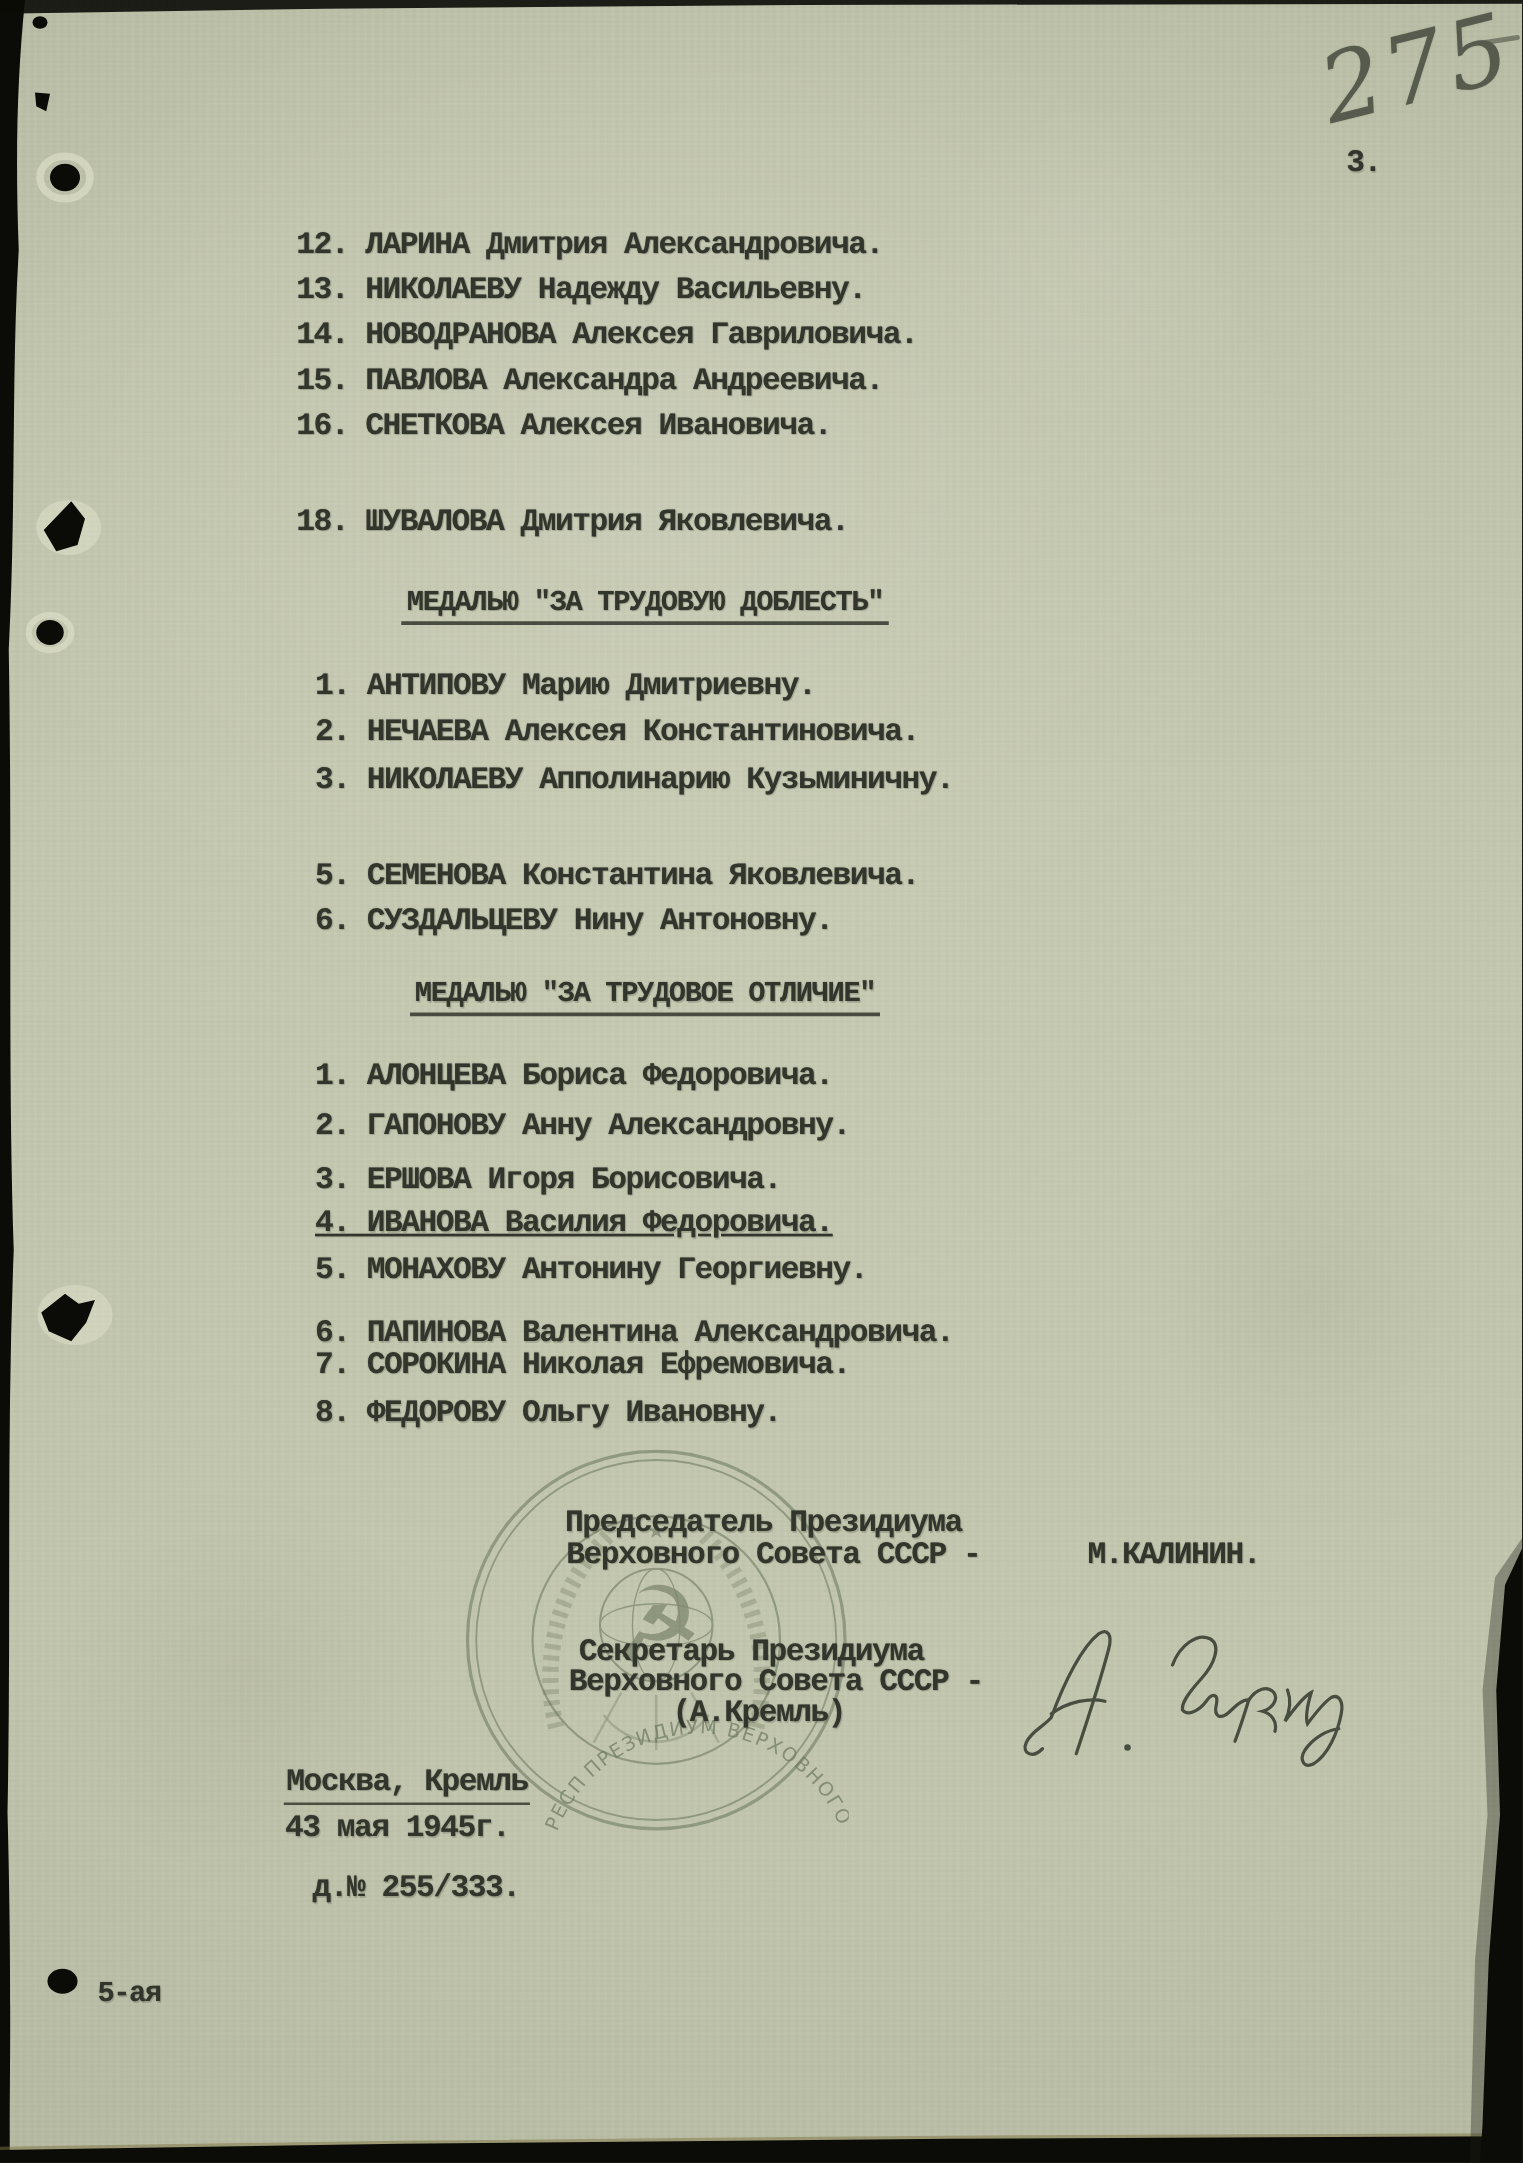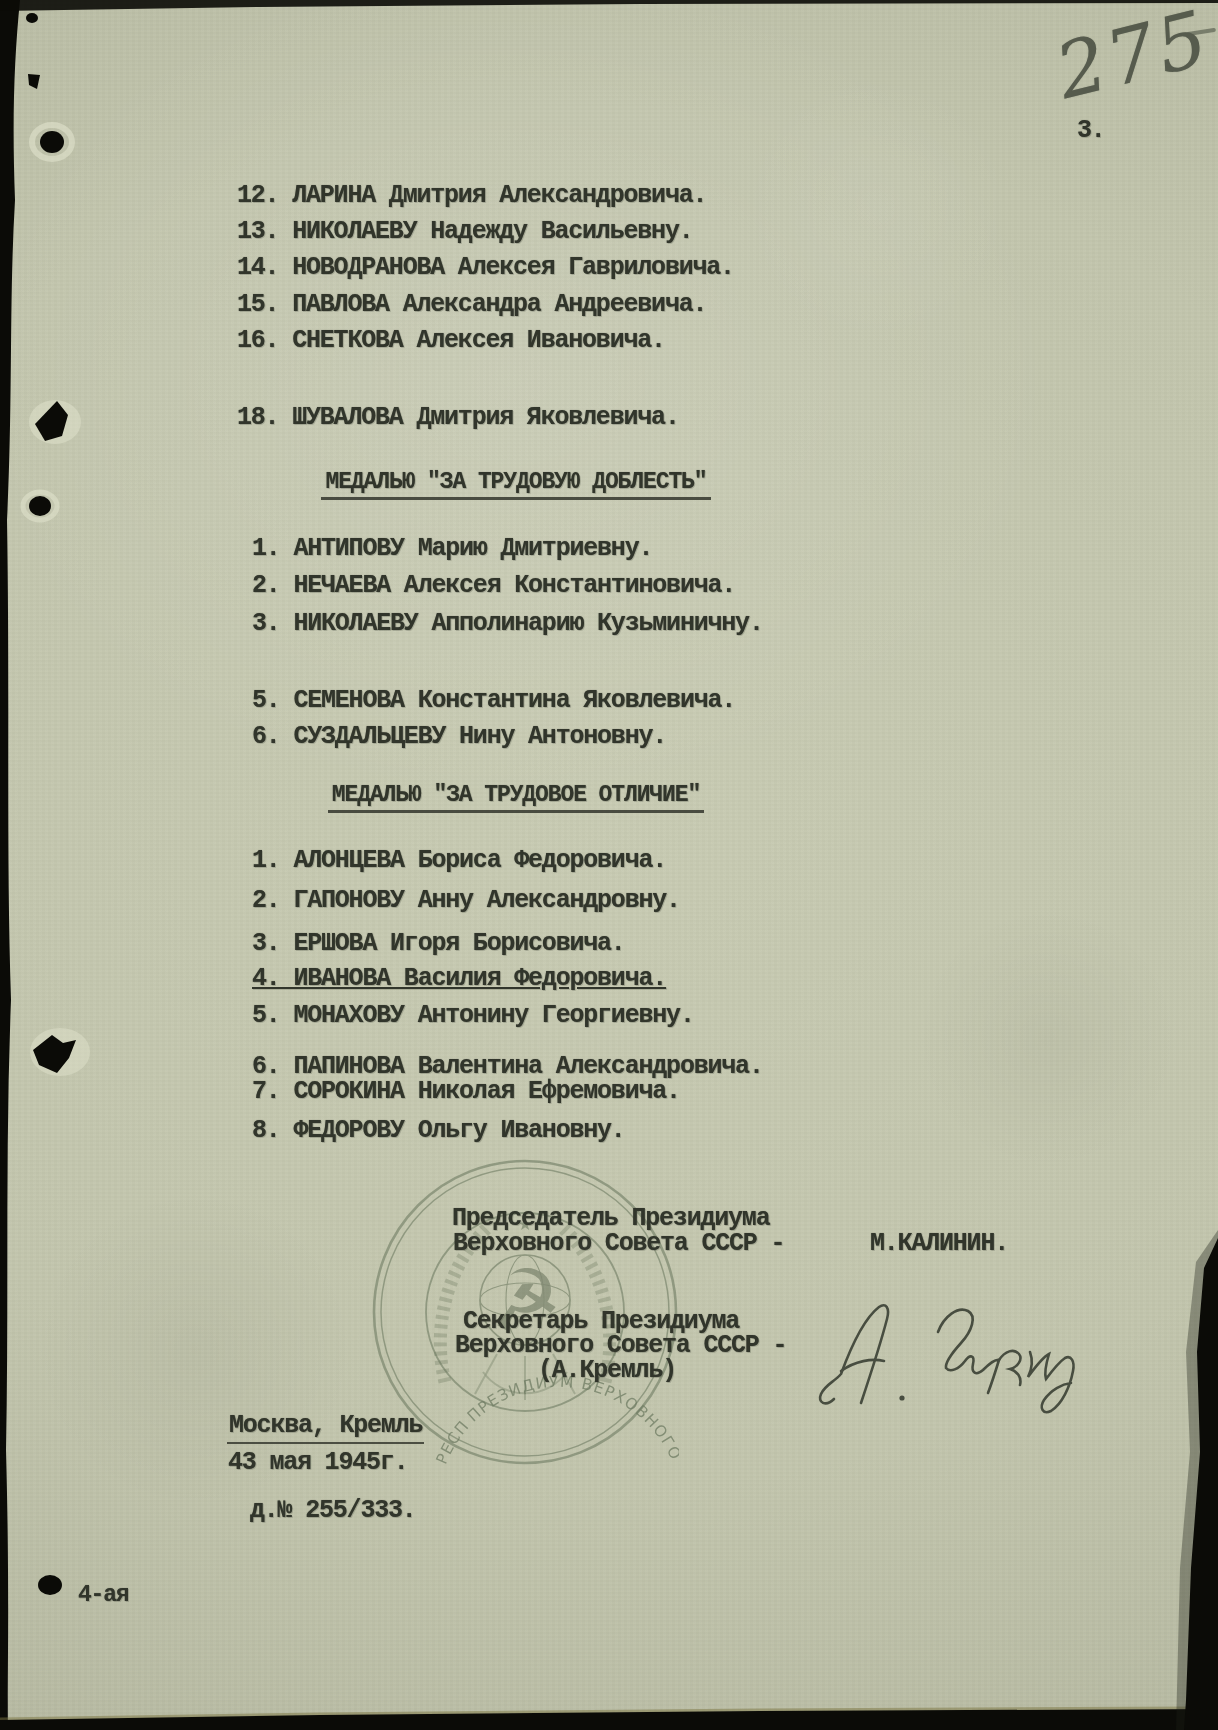--- a/index.html
+++ b/index.html
@@ -73,21 +73,21 @@
     <div class="typed" style="left:870px;top:1230px">М.КАЛИНИН.</div>
 
     <div class="typed" style="left:463px;top:1308px">Секретарь Президиума</div>
     <div class="typed" style="left:455px;top:1332px">Верховного Совета СССР -</div>
     <div class="typed" style="left:538px;top:1357px">(А.Кремль)</div>
 
     <div class="typed" style="left:227px;top:1412px"><span class="u2">Москва, Кремль</span></div>
     <div class="typed" style="left:228px;top:1449px">43 мая 1945г.</div>
     <div class="typed" style="left:250px;top:1497px">д.№ 255/333.</div>
 
-    <div class="typed" style="left:78px;top:1583px;font-size:23px">4-ая</div>
+    <div class="typed" style="left:78px;top:1583px;font-size:23px">5-ая</div>
     <div class="typed" style="left:1077px;top:117px">3.</div>
   <div class="typed" style="left: 237px; top: 182px;">12. ЛАРИНА Дмитрия Александровича.</div>
       <div class="typed" style="left: 237px; top: 218px;">13. НИКОЛАЕВУ Надежду Васильевну.</div>
       <div class="typed" style="left: 237px; top: 254px;">14. НОВОДРАНОВА Алексея Гавриловича.</div>
       <div class="typed" style="left: 237px; top: 291px;">15. ПАВЛОВА Александра Андреевича.</div>
       <div class="typed" style="left: 237px; top: 327px;">16. СНЕТКОВА Алексея Ивановича.</div>
       <div class="typed" style="left: 237px; top: 404px;">18. ШУВАЛОВА Дмитрия Яковлевича.</div>
       <div class="typed" style="left: 252px; top: 535px;">1. АНТИПОВУ Марию Дмитриевну.</div>
       <div class="typed" style="left: 252px; top: 572px;">2. НЕЧАЕВА Алексея Константиновича.</div>
       <div class="typed" style="left: 252px; top: 610px;">3. НИКОЛАЕВУ Апполинарию Кузьминичну.</div>

